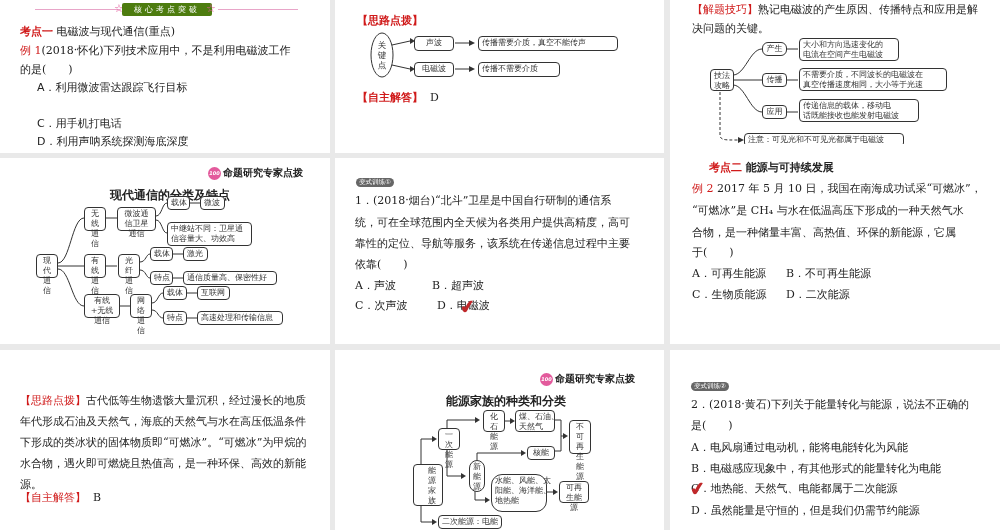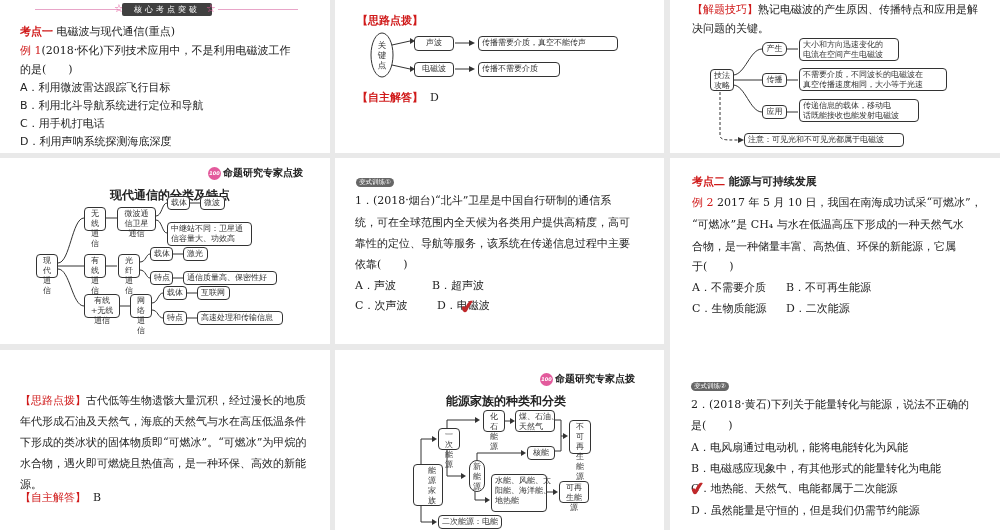--- a/index.html
+++ b/index.html
@@ -4,33 +4,33 @@
 <style>
   * { box-sizing: border-box; margin: 0; padding: 0; }
   html, body { width: 1000px; height: 530px; overflow: hidden; background: #e9e9e9; }
   body { font-family: "DejaVu Serif", "Liberation Serif", serif; color: #222; position: relative; }
   .panel { position: absolute; background: #fff; overflow: hidden; }
   .p1 { left: 0; top: 0; width: 330px; height: 153px; }
   .p2 { left: 335px; top: 0; width: 329px; height: 153px; }
   .p3 { left: 670px; top: 0; width: 330px; height: 153px; }
   .p4 { left: 0; top: 158px; width: 330px; height: 186px; }
   .p5 { left: 335px; top: 158px; width: 329px; height: 186px; }
-  .p6 { left: 670px; top: 158px; width: 330px; height: 200px; }
+  .p6 { left: 670px; top: 144px; width: 330px; height: 200px; }
   .p7 { left: 0; top: 350px; width: 330px; height: 180px; }
   .p8 { left: 335px; top: 350px; width: 329px; height: 180px; }
   .p9 { left: 670px; top: 350px; width: 330px; height: 180px; }
 
   .txt { position: absolute; font-size: 11px; line-height: 19px; white-space: nowrap; }
   .red { color: #d01a1a; }
   .bold { font-weight: bold; }
-  .sans { font-family: "DejaVu Sans", "Liberation Sans", sans-serif; }
+  .sans { font-family: "DejaVu Sans", "Liberation Sans", sans-serif; margin-left: 17px; }
 
   
   .banner-line { position: absolute; top: 9px; height: 1px; background: #e8a5c8; }
-  .banner { position: absolute; left: 122px; top: 3px; width: 90px; height: 13px; background: #404040; color: #fff; font-size: 8px; line-height: 13px; text-align: center; letter-spacing: 3px; font-family: "DejaVu Sans", sans-serif; border-radius: 2px; }
+  .banner { position: absolute; left: 122px; top: 3px; width: 90px; height: 13px; background: #4d7c0f; color: #fff; font-size: 8px; line-height: 13px; text-align: center; letter-spacing: 3px; font-family: "DejaVu Sans", sans-serif; border-radius: 2px; }
   .star { position: absolute; top: 2px; color: #e35a9c; font-size: 11px; line-height: 13px; }
 
   .box { position: absolute; border: 1px solid #333; border-radius: 4px; font-size: 8px; line-height: 10px; padding: 1px 3px; background: #fff; color: #333; white-space: nowrap; }
   .svgl { position: absolute; left: 0; top: 0; }
 
   .tag { position: absolute; background: #666; color: #fff; font-size: 6.5px; line-height: 9px; padding: 0 3px; border-radius: 5px; font-family: "DejaVu Sans", sans-serif; }
 
   .expert { position: absolute; font-size: 10px; font-weight: bold; line-height: 14px; white-space: nowrap; font-family: "DejaVu Sans", sans-serif; }
   .expert .logo { display: inline-block; width: 13px; height: 13px; border-radius: 50%; background: #e35a9c; color: #fff; font-size: 5px; line-height: 13px; text-align: center; vertical-align: middle; margin-right: 2px; font-style: italic; }
   .chart-title { position: absolute; font-size: 12px; font-weight: bold; font-family: "DejaVu Sans", sans-serif; white-space: nowrap; }
@@ -49,21 +49,20 @@
 
   <div class="txt" style="left:20px;top:22px;">
     <span class="red bold">考点一</span>
     <span>电磁波与现代通信(重点)</span>
   </div>
   <div class="txt" style="left:20px;top:41px;">
     <span class="red">例 1</span><span>(2018·怀化)下列技术应用中，不是利用电磁波工作</span>
   </div>
   <div class="txt" style="left:20px;top:60px;">的是(　　)</div>
   <div class="txt sans" style="left:20px;top:78px;">A．利用微波雷达跟踪飞行目标</div>
-  <div class="txt sans" style="left:20px;top:96px;">B．利用北斗导航系统进行定位和导航</div>
   <div class="txt sans" style="left:20px;top:114px;">C．用手机打电话</div>
   <div class="txt sans" style="left:20px;top:132px;">D．利用声呐系统探测海底深度</div>
 </div>
 
 <div class="panel p2">
   <div class="txt red bold" style="left:22px;top:11px;">【思路点拨】</div>
   <svg class="svgl" width="329" height="153">
     <ellipse cx="47" cy="55" rx="11" ry="22" fill="none" stroke="#333" stroke-width="1"></ellipse>
     <path d="M57 45 L75 41" stroke="#333" fill="none"></path>
       <polygon points="75,38 80,41 75,44" fill="#333"></polygon>
@@ -182,21 +181,21 @@
     <span class="red">考点二</span>
     <span>能源与可持续发展</span>
   </div>
   <div class="txt" style="left:22px;top:35px;">
     <span class="red">例 2</span>
     <span>2017 年 5 月 10 日，我国在南海成功试采“可燃冰”，</span>
   </div>
   <div class="txt" style="left:22px;top:57px;">“可燃冰”是 CH₄ 与水在低温高压下形成的一种天然气水</div>
   <div class="txt" style="left:22px;top:79px;">合物，是一种储量丰富、高热值、环保的新能源，它属</div>
   <div class="txt" style="left:22px;top:99px;">于(　　)</div>
-  <div class="txt" style="left:22px;top:120px;">A．不需要介质</div>
+  <div class="txt" style="left:22px;top:120px;">A．可再生能源</div>
   <div class="txt" style="left:116px;top:120px;">B．不可再生能源</div>
   <div class="txt" style="left:22px;top:141px;">C．生物质能源</div>
   <div class="txt" style="left:116px;top:141px;">D．二次能源</div>
 </div>
 
 <div class="panel p7">
   <div class="txt" style="left:20px;top:41px;">
     <span class="red">【思路点拨】</span><span>古代低等生物遗骸大量沉积，经过漫长的地质</span>
   </div>
   <div class="txt" style="left:20px;top:62px;">年代形成石油及天然气，海底的天然气与水在高压低温条件</div>
@@ -236,21 +235,21 @@
   <div class="box" style="left:78px;top:114px;width:16px;height:42px;white-space:normal;text-align:center;padding:1px 14px;">能源家族</div>
   <div class="box" style="left:103px;top:78px;width:22px;height:22px;white-space:normal;text-align:center;">一次能源</div>
   <div class="box" style="left:148px;top:60px;width:22px;height:22px;white-space:normal;text-align:center;">化石能源</div>
   <div class="box" style="left:180px;top:60px;width:40px;height:22px;">
     <div>煤、石油、</div>
     <div>天然气</div>
   </div>
   <div class="box" style="left:234px;top:70px;width:22px;height:34px;white-space:normal;text-align:center;">不可再生能源</div>
   <div class="box" style="left:192px;top:96px;width:28px;height:14px;text-align:center;">核能</div>
   <div class="box" style="left:134px;top:110px;width:16px;height:32px;white-space:normal;text-align:center;padding:1px 2px;border-radius:8px;">新能源</div>
-  <div class="box" style="left:156px;top:124px;width:56px;height:38px;">
+  <div class="box" style="left:156px;top:124px;width:56px;height:38px;border-radius:11px;">
     <div>水能、风能、太</div>
     <div>阳能、海洋能、</div>
     <div>地热能</div>
   </div>
   <div class="box" style="left:224px;top:131px;width:30px;height:22px;white-space:normal;text-align:center;">可再生能源</div>
   <div class="box" style="left:103px;top:165px;width:64px;height:14px;">二次能源：电能</div>
 </div>
 
 <div class="panel p9">
   <div class="tag" style="left:21px;top:32px;">变式训练②</div>

